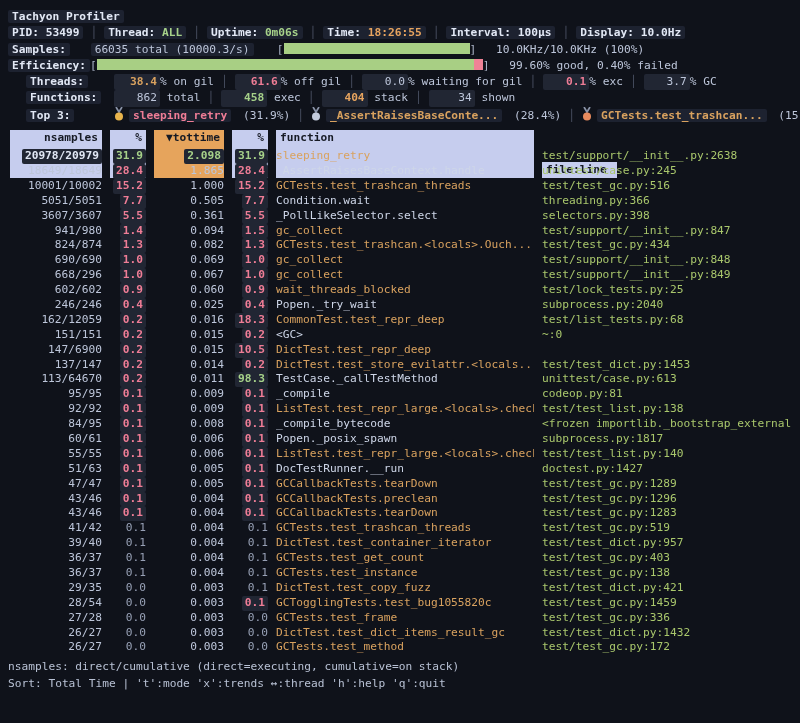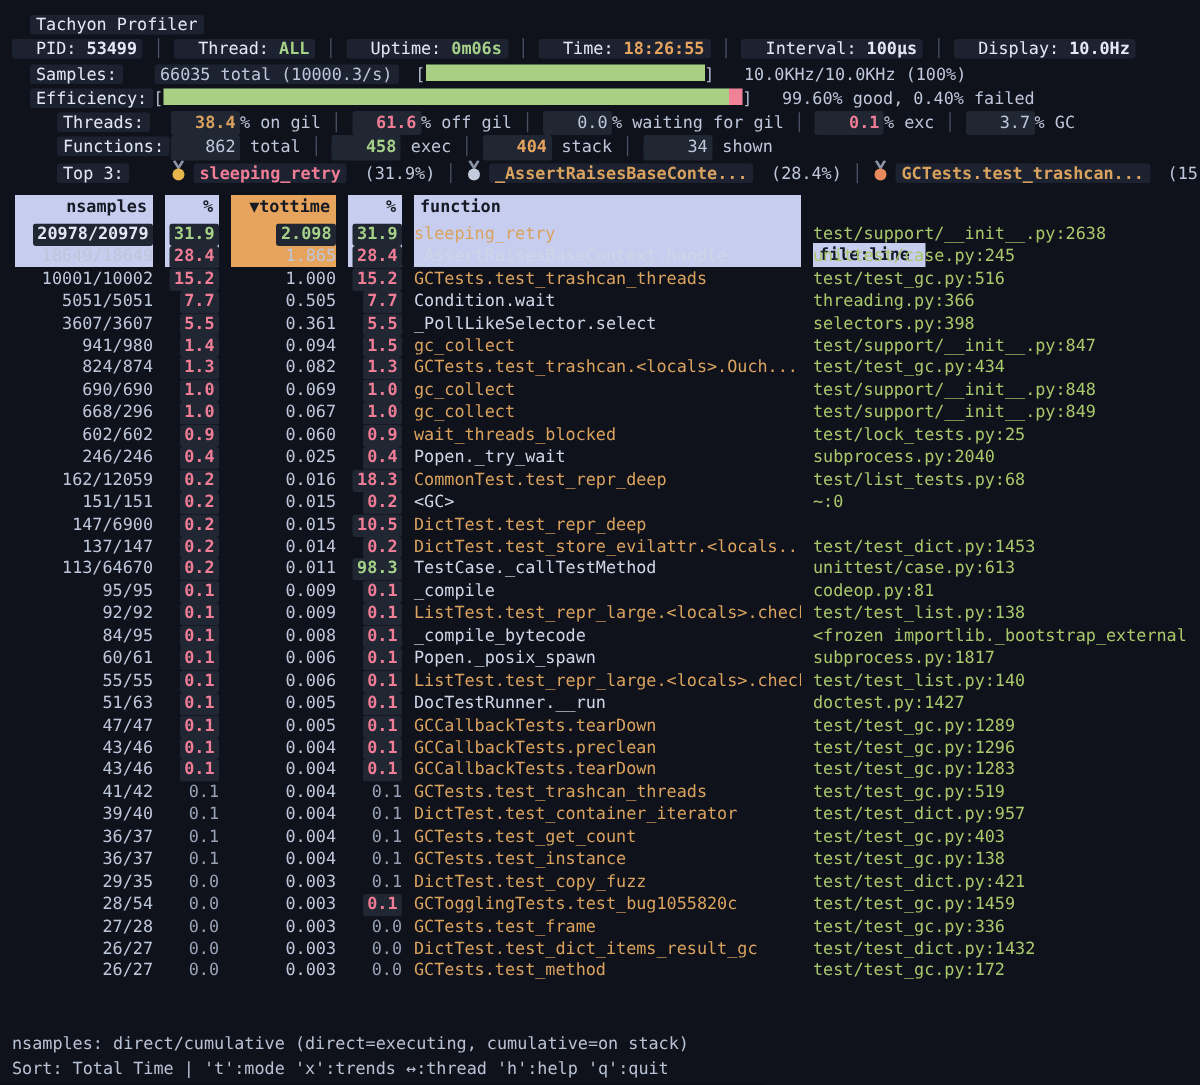--- a/index.html
+++ b/index.html
@@ -4,21 +4,21 @@
 <style>
   html,body{margin:0;padding:0;background:#0b0e15;}
   .screen{
     position:relative;width:800px;height:723px;box-sizing:border-box;
     background:#0f121a;color:#bdc6da;
     font-family:"DejaVu Sans Mono",monospace;font-size:11.2px;
     padding:9px 8px 0 8px;overflow:hidden;
   }
   .line{height:16.3px;line-height:16.3px;white-space:nowrap;}
   .badge{background:#1d2230;border-radius:2px;padding:0 4px;}
-  .bold{font-weight:normal;color:#e2e8f5;margin-left:12px;}
+  .bold{font-weight:bold;color:#e2e8f5;}
   .sep{color:#4a5164;margin:0 7px;}
   .c-white{color:#e2e8f5;font-weight:bold;}
   .c-green{color:#a6d189;font-weight:bold;}
   .c-red{color:#ef7d96;font-weight:bold;}
   .c-tan{color:#d9a25f;font-weight:bold;}
   .c-orange{color:#e7a45f;font-weight:bold;}
   .c-dim{color:#97a0b5;}
   .c-fn-tan{color:#d9a25f;}
   .c-fn-white{color:#ced6e8;}
   .c-file{color:#a9c76c;}
@@ -43,21 +43,21 @@
   
   .grid{display:grid;grid-template-columns:92px 36px 70px 36px 258px 1fr;column-gap:8px;padding-left:2px;}
   .thead{margin-top:7px;height:16px;line-height:16px;margin-bottom:3px;}
   .thead .hcell{background:#c6cdee;color:#161a24;font-weight:bold;padding:0 4px;}
   .thead .hcell.sorted{background:#e6a45c;}
   .thead .hcell.hug{justify-self:start;padding-right:10px;margin-top:32px;}
   .r{text-align:right;}
   .l{text-align:left;}
   .trow{height:14.9px;line-height:14.9px;}
   .trow>div{overflow:hidden;white-space:nowrap;}
-  .footer{margin-top:33px;}
+  .footer{margin-top:4px;}
   .footer .line{color:#b8c1d4;}
 </style>
 </head>
 <body>
 
 <div class="screen">
 
   <div class="line">
     <span class="badge bold">Tachyon Profiler</span>
   </div>

